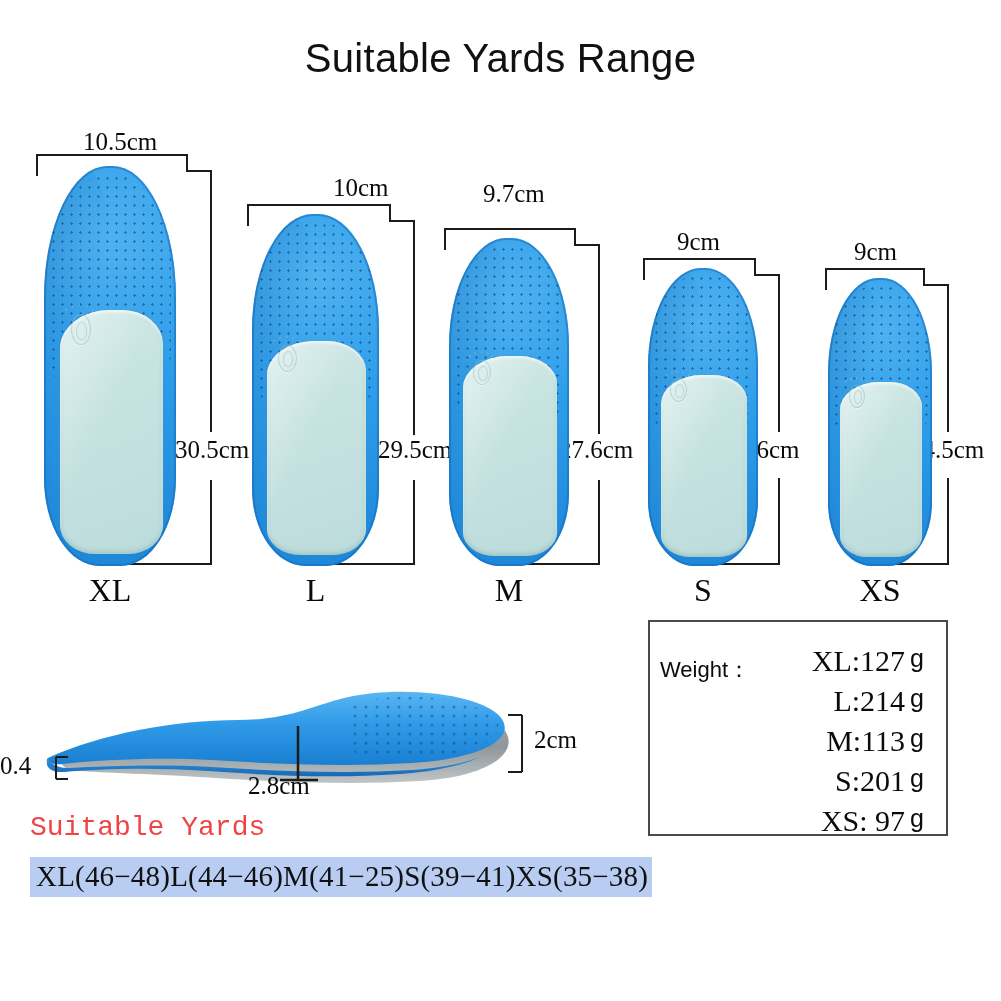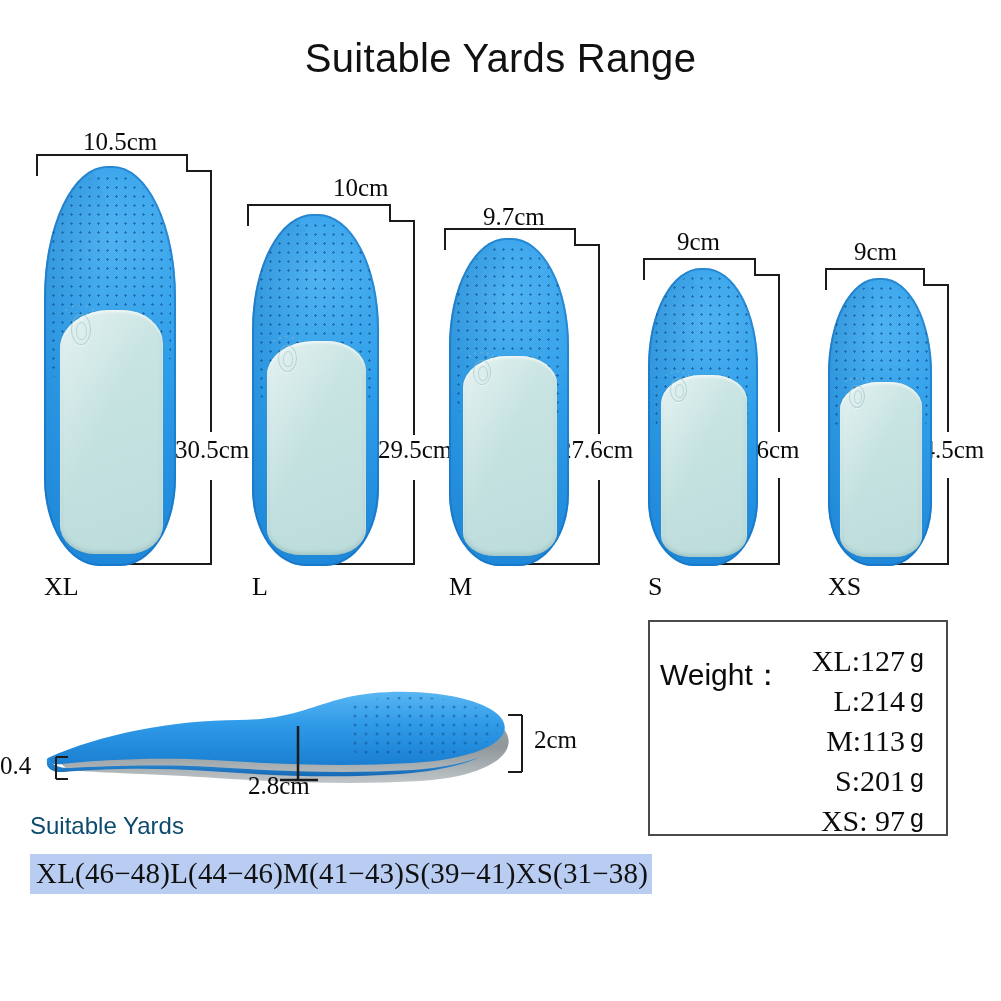--- a/index.html
+++ b/index.html
@@ -21,25 +21,25 @@
   .bigtext{
     font-family:"Liberation Sans", sans-serif;
     font-size:40px;font-weight:400;white-space:nowrap;text-align:center;width:100%;
   }
   .dim{
     font-family:"Liberation Serif", serif;
     font-size:25px;white-space:nowrap;color:#0b0b0b;
   }
   .sizelab{
     font-family:"Liberation Serif", serif;
-    font-size:26px;white-space:nowrap;color:#0b0b0b;text-align:left;
+    font-size:32px;white-space:nowrap;color:#0b0b0b;text-align:center;
   }
   .sanslab{
-    font-family:Liberation Sans, sans-serif;
-    font-size:24px;white-space:nowrap;color:#0c4a6e;
+    font-family:Liberation Mono, monospace;
+    font-size:28px;white-space:nowrap;color:#ef4444;
   }
 
   
   .rule{background:#1b1b1b;}
   .h-line{height:2px;}
   .v-line{width:2px;}
 
   
   .insole{position:absolute;}
   .insole .body{
@@ -115,21 +115,21 @@
     white-space:nowrap;
   }
   .wval{
     font-family:"Liberation Serif", serif;font-size:30px;color:#0b0b0b;
   }
   .wunit{
     font-family:"Liberation Sans", sans-serif;font-size:25px;color:#0b0b0b;
     margin-left:5px;
   }
   .wlabel{
-    font-family:"Liberation Sans", sans-serif;font-size:30px;color:#0b0b0b;
+    font-family:"Liberation Sans", sans-serif;font-size:22px;color:#0b0b0b;
   }
 
   
   .hl{
     background:#b9cdf2;
     font-family:"Liberation Serif", serif;
     font-size:29px;letter-spacing:.2px;color:#101010;
     padding:3px 4px 4px 6px;display:inline-block;white-space:nowrap;
   }
 </style>
@@ -186,21 +186,21 @@
         <div class="logo">
           <div class="word"></div>
             <div class="ring"></div>
         </div>
       </div>
     </div>
     <div class="abs sizelab" style="left:252px;top:572px;width:127px;">L</div>
   </div>
 
   <div>
-    <div class="abs dim" style="left:483px;top:203px;">9.7cm</div>
+    <div class="abs dim" style="left:483px;top:180px;">9.7cm</div>
     <div class="abs rule h-line" style="left:444px;top:228px;width:132px;"></div>
     <div class="abs rule v-line" style="left:444px;top:228px;height:22px;"></div>
     <div class="abs rule v-line" style="left:574px;top:228px;height:18px;"></div>
     <div class="abs rule h-line" style="left:574px;top:244px;width:26px;"></div>
     <div class="abs rule v-line" style="left:598px;top:244px;height:190px;"></div>
     <div class="abs dim" style="left:559px;top:436px;">27.6cm</div>
     <div class="abs rule v-line" style="left:598px;top:480px;height:85px;"></div>
     <div class="abs rule h-line" style="left:508px;top:563px;width:92px;"></div>
 
     <div class="insole" style="left:449px;top:238px;width:120px;height:328px;">
@@ -355,18 +355,18 @@
         <span class="wval">XS:</span>
         <span class="wval" style="white-space:pre;"> 97</span>
         <span class="wunit">g</span>
       </div>
     </div>
   </div>
 
   <div class="abs" style="left:30px;top:812px;width:960px;">
     <div class="sanslab" style="margin-bottom:14px;">Suitable Yards</div>
     <div style="display:flex;align-items:baseline;">
-      <span class="hl">XL(46−48)L(44−46)M(41−43)S(39−41)XS(31−38)</span>
+      <span class="hl">XL(46−48)L(44−46)M(41−25)S(39−41)XS(35−38)</span>
     </div>
   </div>
 
 
 </div>
 
 </body></html>

